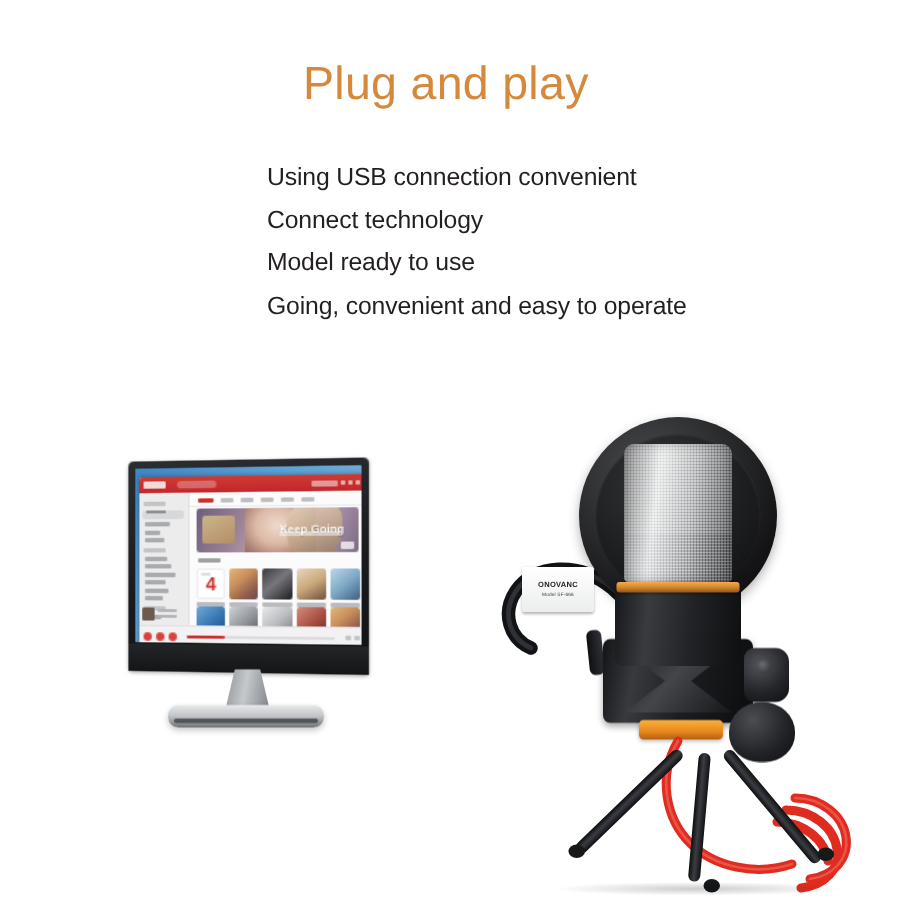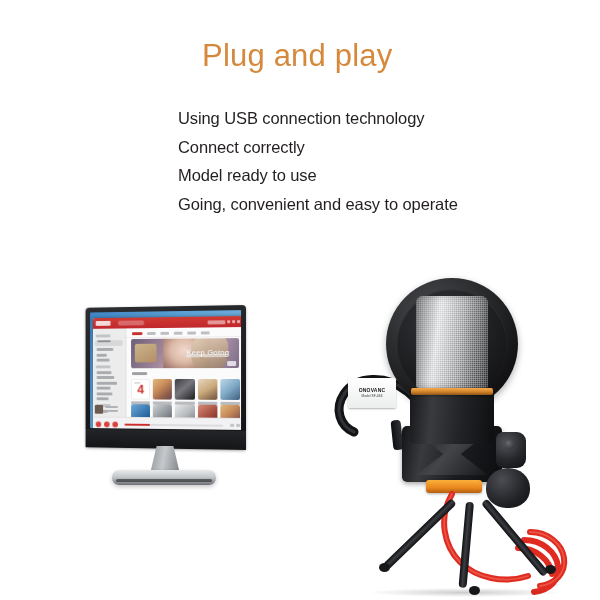--- a/index.html
+++ b/index.html
@@ -325,22 +325,22 @@
   }
 </style>
 </head>
 <body>
 
 <div class="stage">
 
   <div class="headline">Plug and play</div>
 
   <div class="features">
-    <div class="feature-line">Using USB connection technology</div>
-    <div class="feature-line">Connect correctly</div>
+    <div class="feature-line">Using USB connection convenient</div>
+    <div class="feature-line">Connect technology</div>
     <div class="feature-line">Model ready to use</div>
     <div class="feature-line">Going, convenient and easy to operate</div>
   </div>
 
   <div class="monitor">
 
     <div class="mon-bezel">
       <div class="mon-cam"></div>
 
       <div class="mon-screen">

